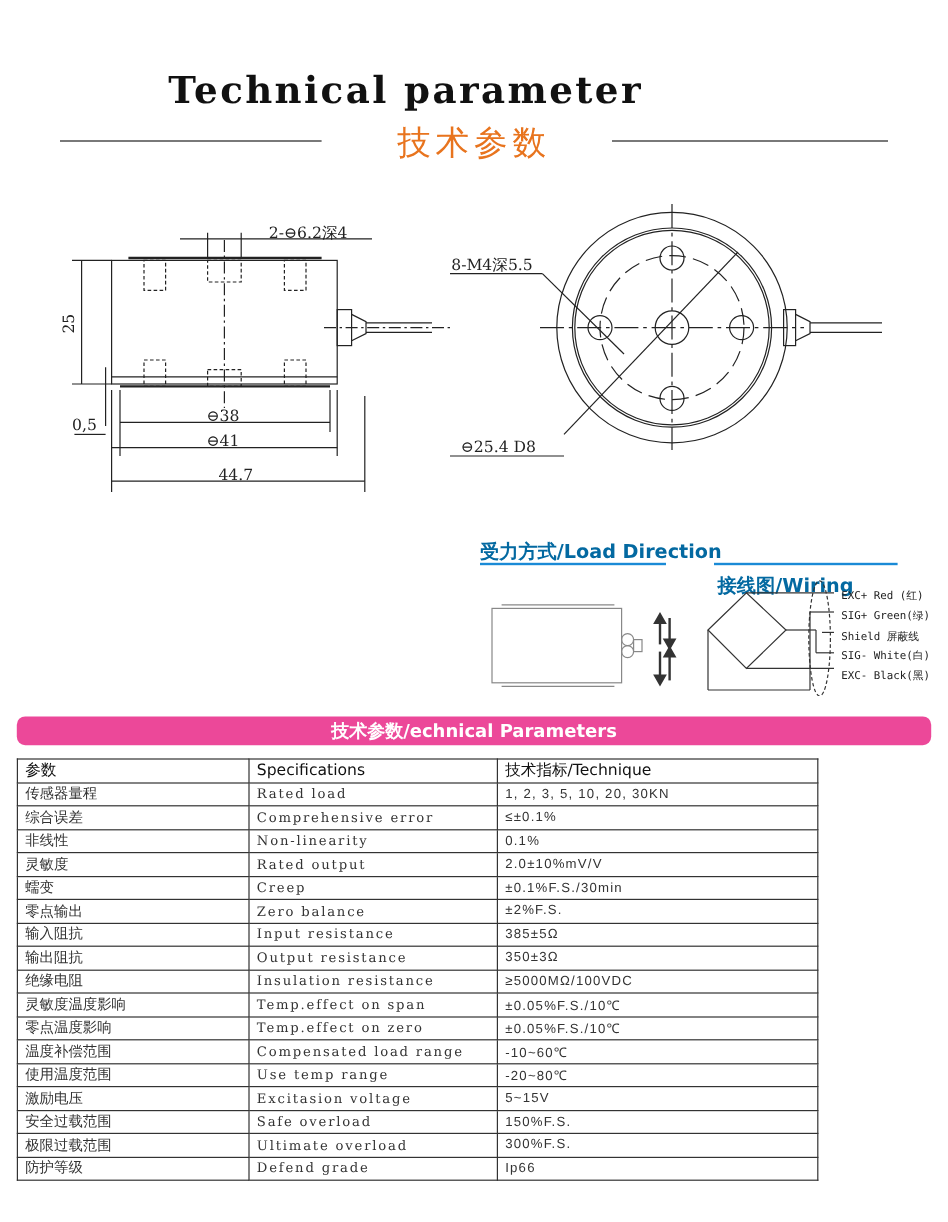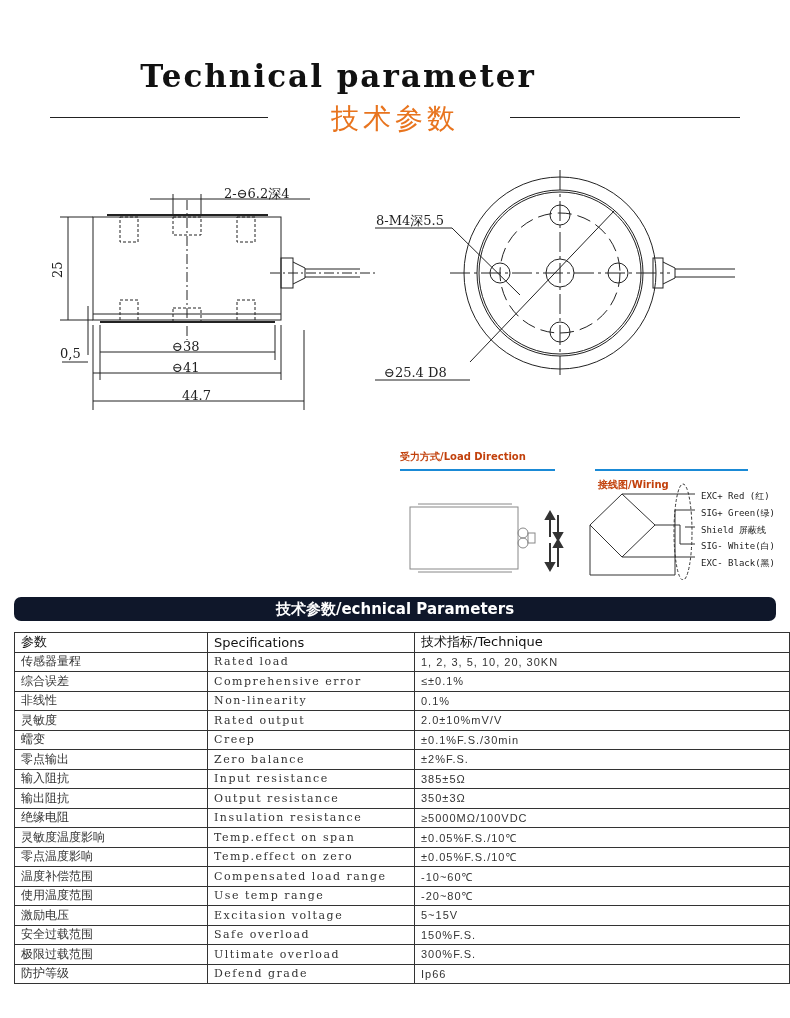--- a/index.html
+++ b/index.html
@@ -13,34 +13,34 @@
   }
   .title-cn {
     position: absolute; left: 0; top: 100px; width: 790px; text-align: center;
     font-size: 28px; color: #e8741e; letter-spacing: 4px;
   }
   .title-rule { position: absolute; top: 117px; height: 1px; background: #222; }
 
   .drawing { position: absolute; left: 0; top: 170px; width: 790px; height: 250px; }
 
   .sub-head {
-    position: absolute; font-size: 10px; font-weight: bold; color: #c2410c;
+    position: absolute; font-size: 16px; font-weight: bold; color: #0369a1;
     font-family: "DejaVu Sans", sans-serif;
   }
   .sub-rule { position: absolute; height: 2px; background: #1a8ad6; }
 
   .banner {
     position: absolute; left: 14px; top: 597px; width: 762px; height: 24px;
-    background: #0f172a; border-radius: 7px; color: #fff; text-align: center;
+    background: #ec4899; border-radius: 7px; color: #fff; text-align: center;
     font-size: 15px; font-weight: bold; line-height: 24px;
     font-family: "DejaVu Sans", sans-serif;
   }
 
   table.spec {
-    position: absolute; left: 14px; top: 632px; width: 776px;
+    position: absolute; left: 14px; top: 632px; width: 668px;
     border-collapse: collapse; font-size: 12px;
   }
   table.spec td, table.spec th {
     border: 1px solid #333; height: 19.5px; padding: 0 6px; text-align: left;
     vertical-align: middle; font-weight: normal;
   }
   table.spec tr { border-bottom: 1px solid #333; }
   table.spec th { font-family: "DejaVu Sans", sans-serif; font-size: 13px; color: #111; }
   table.spec td.c0 { width: 193px; font-family: "DejaVu Sans", sans-serif; color: #333; }
   table.spec td.c1 { width: 207px; font-family: "DejaVu Serif", "Liberation Serif", serif; letter-spacing: 1.5px; color: #333; font-size: 11px; }

